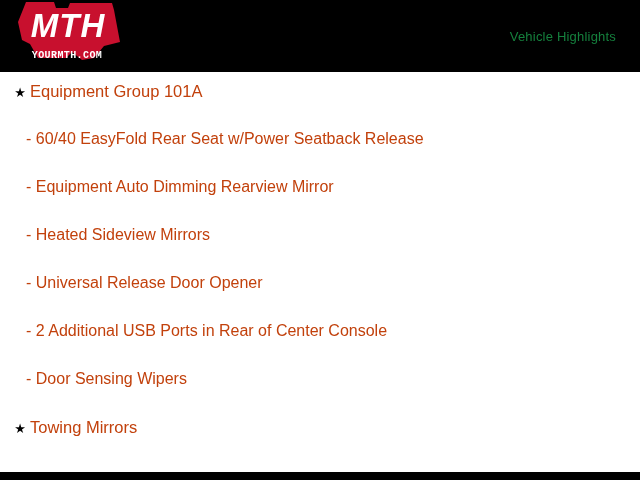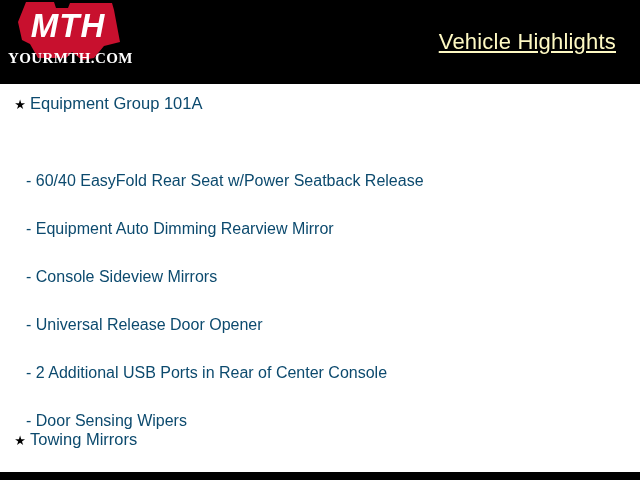--- a/index.html
+++ b/index.html
@@ -17,35 +17,34 @@
     position: relative;
     width: 640px;
     height: 480px;
     background: #ffffff;
     box-sizing: border-box;
   }
   
   .header {
     position: relative;
     width: 640px;
-    height: 84px;
+    height: 72px;
     background: #000000;
     display: flex;
     align-items: center;
     justify-content: flex-end;
     box-sizing: border-box;
     padding-right: 24px;
   }
   .header-title {
-    color: #fef9c3;
-    font-size: 22px;
+    color: #15803d;
+    font-size: 13px;
     font-weight: 400;
     letter-spacing: 0.2px;
     font-family: "Liberation Sans", sans-serif;
-    text-decoration: underline;
   }
   
   .logo {
     position: absolute;
     left: 8px;
     top: 0px;
     width: 120px;
     height: 84px;
   }
   .logo-shape {
@@ -68,23 +67,23 @@
     color: #ffffff;
     letter-spacing: 1px;
     line-height: 36px;
   }
   .logo-sub {
     position: absolute;
     left: 0;
     top: 50px;
     width: 118px;
     text-align: center;
-    font-family: Liberation Serif, serif;
+    font-family: Liberation Mono, monospace;
     font-weight: bold;
-    font-size: 15px;
+    font-size: 10px;
     color: #ffffff;
     letter-spacing: 0.4px;
   }
   
   .content {
     padding: 10px 0 0 0;
     box-sizing: border-box;
   }
   .row {
     display: flex;
@@ -96,27 +95,26 @@
   .bullet {
     width: 20px;
     flex: 0 0 20px;
     text-align: center;
     font-size: 13px;
     color: #000000;
     line-height: 1;
   }
   .row-label {
     font-size: 16.5px;
-    color: #0c4a6e;
+    color: #c2410c;
     font-family: "Liberation Sans", sans-serif;
     white-space: nowrap;
   }
   .row.sub {
     padding-left: 26px;
-    align-items: flex-end;
   }
   .row.sub .bullet {
     width: 0;
     flex: 0 0 0;
   }
   .row.sub .row-label {
     font-size: 16px;
   }
   
   .footer-bar {
@@ -158,21 +156,21 @@
       <span class="row-label">- 60/40 EasyFold Rear Seat w/Power Seatback Release</span>
     </div>
 
     <div class="row sub">
       <span class="bullet"></span>
       <span class="row-label">- Equipment Auto Dimming Rearview Mirror</span>
     </div>
 
     <div class="row sub">
       <span class="bullet"></span>
-      <span class="row-label">- Console Sideview Mirrors</span>
+      <span class="row-label">- Heated Sideview Mirrors</span>
     </div>
 
     <div class="row sub">
       <span class="bullet"></span>
       <span class="row-label">- Universal Release Door Opener</span>
     </div>
 
     <div class="row sub">
       <span class="bullet"></span>
       <span class="row-label">- 2 Additional USB Ports in Rear of Center Console</span>

